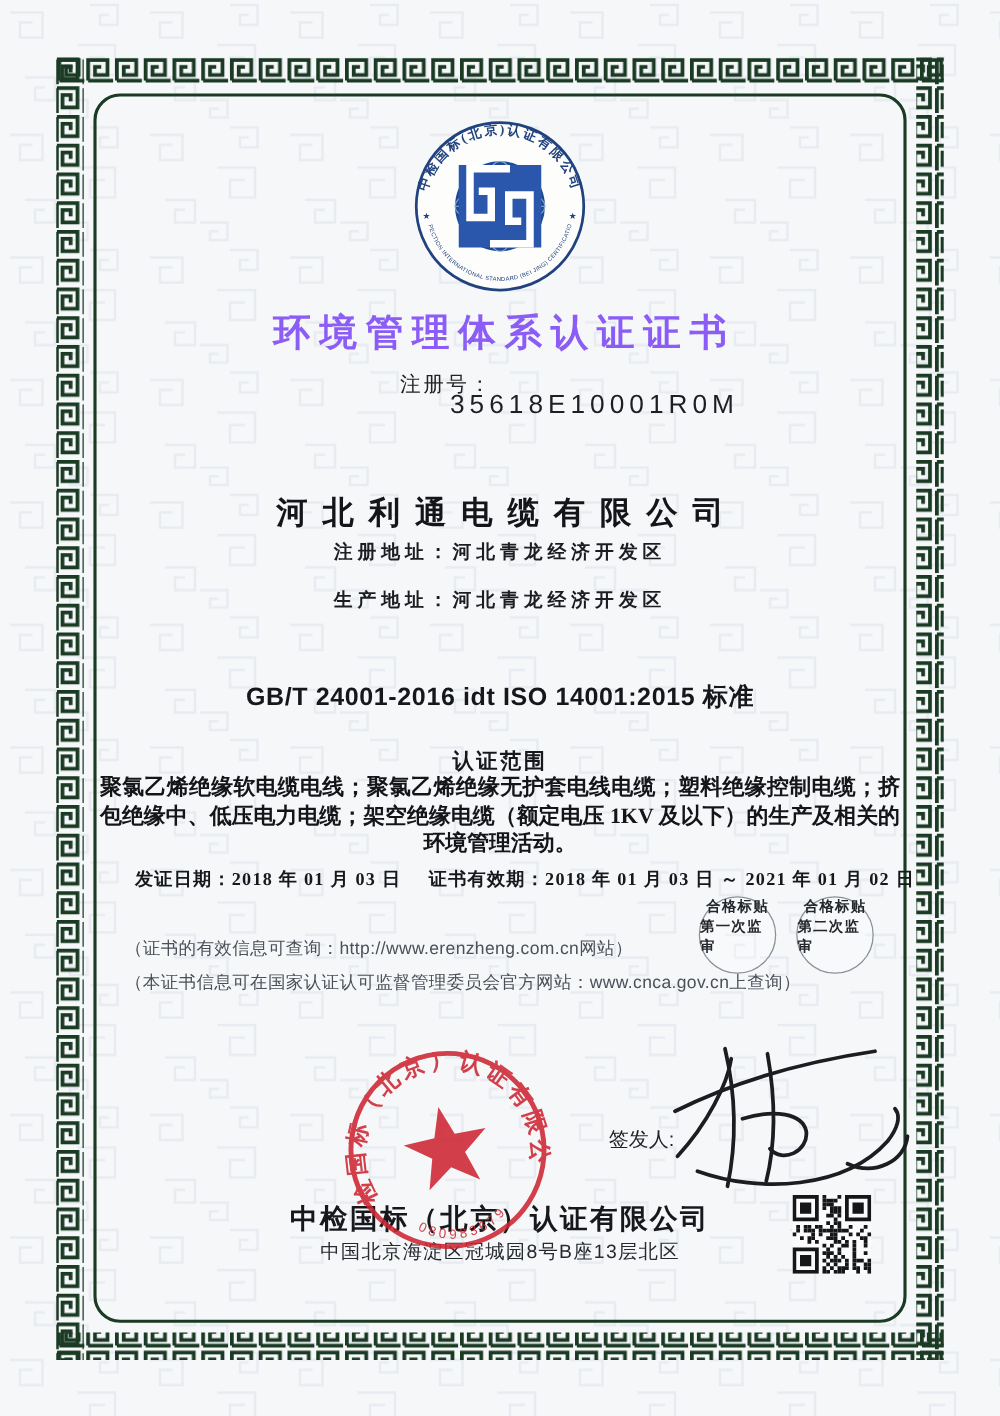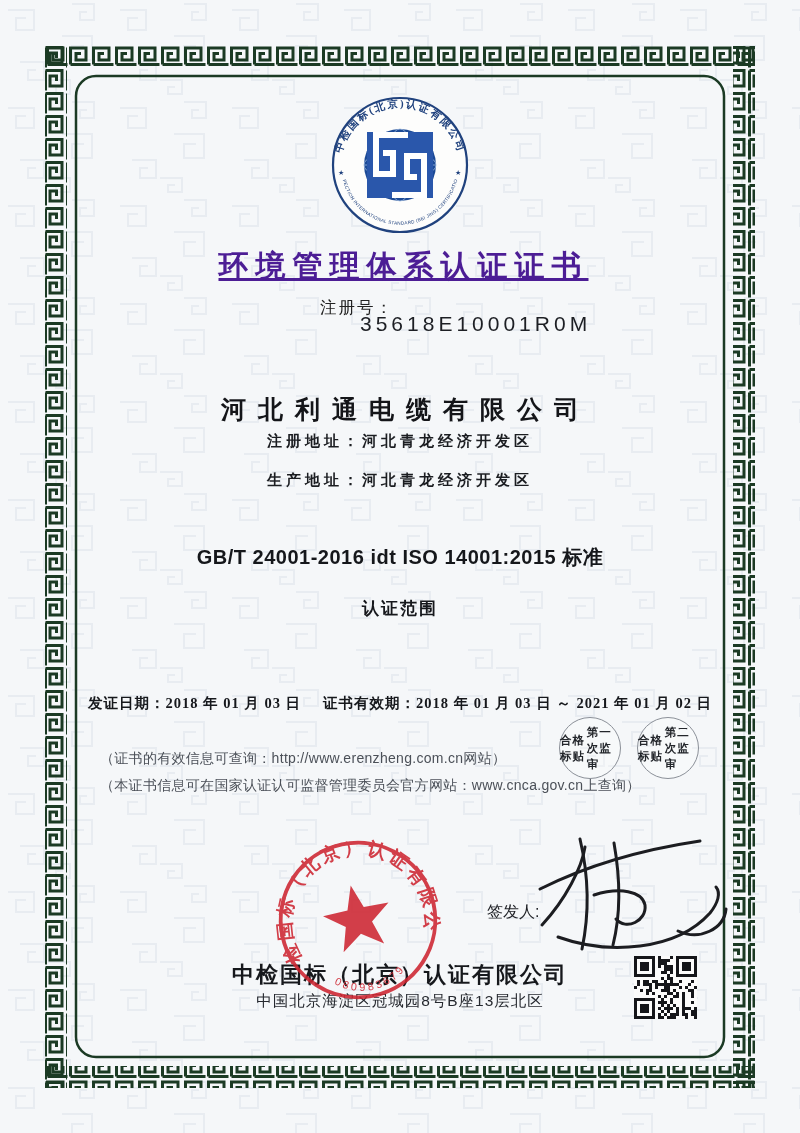--- a/index.html
+++ b/index.html
@@ -4,46 +4,46 @@
 <style>
   html,body{margin:0;padding:0;}
   body{width:800px;height:1133px;position:relative;overflow:hidden;
        font-family:"Liberation Sans",sans-serif;background:#f4f6f8;}
   .page{position:absolute;inset:0;width:800px;height:1133px;}
   .frame-svg{position:absolute;left:0;top:0;z-index:0;}
   .abs{position:absolute;z-index:1;}
   .center{left:76px;width:648px;text-align:center;}
 
   .logo-svg{left:330px;top:95px;}
-  .title{top:246px;font-size:30px;font-weight:bold;color:#4c1d95;
-         letter-spacing:7px;text-indent:7px;text-decoration:underline;}
+  .title{top:246px;font-size:30px;font-weight:bold;color:#8b5cf6;
+         letter-spacing:7px;text-indent:7px;}
   .reg-label{left:280px;top:297px;font-size:16.5px;color:#222;letter-spacing:2px;margin-left:40px;}
   .reg-number{left:360px;top:312px;font-size:21px;color:#1d1f24;letter-spacing:4px;}
   .certify{top:354px;font-size:18px;font-weight:600;letter-spacing:13px;text-indent:13px;
            color:#1b1d21;font-family:"Liberation Serif",serif;}
   .company{top:393px;font-size:25px;font-weight:bold;letter-spacing:12px;text-indent:12px;
            color:#141519;font-family:Liberation Mono, monospace;}
   .addr{font-size:15px;font-weight:bold;letter-spacing:4px;color:#1b1d21;
         font-family:Liberation Serif, serif;}
   .addr1{top:432px;} .addr2{top:452px;} .addr3{top:471px;}
   .conform1{top:519px;font-size:18px;font-weight:bold;letter-spacing:4px;
             color:#16181c;font-family:"Liberation Serif",serif;}
   .conform2{top:544px;font-size:20px;font-weight:bold;color:#15171b;letter-spacing:0.5px;}
   .scope-title{top:597px;font-size:17px;font-weight:bold;letter-spacing:2px;
                color:#16181c;font-family:"Liberation Serif",serif;}
   .scope-text{left:80px;top:618px;width:640px;font-size:17.5px;font-weight:bold;
               line-height:22.5px;color:#141519;text-align:justify;text-align-last:center;
               font-family:"Liberation Serif",serif;}
   .date-line{top:694px;font-size:14.5px;font-weight:bold;color:#16181c;
-             font-family:"Liberation Serif",serif;letter-spacing:1px;}
+             font-family:"Liberation Serif",serif;letter-spacing:1px;padding-left:20px;}
   .date-line .gap{display:inline-block;width:22px;}
   .note{left:100px;font-size:14px;color:#4b5058;letter-spacing:0.3px;}
   .note1{top:722px;} .note2{top:750px;} .note3{top:777px;}
   .badge{position:absolute;z-index:1;width:60px;height:60px;border:1.5px solid #8b9098;
-         border-radius:50%;display:flex;align-items:center;
+         border-radius:50%;display:flex;flex-direction:column;align-items:center;
          font-size:11.5px;font-weight:bold;color:#23262b;
          line-height:1.4;letter-spacing:1px;background:rgba(255,255,255,0.25);}
   .badge1{left:559px;top:717px;} .badge2{left:637px;top:717px;}
   .stamp-svg{left:270px;top:832px;z-index:5;transform:rotate(-12deg);}
   .sig-label{left:487px;top:902px;font-size:16px;color:#1e2025;z-index:2;}
   .sig-svg{left:528px;top:833px;z-index:3;}
   .issuer{top:960px;font-size:22px;font-weight:bold;color:#16181c;letter-spacing:2px;z-index:2;}
   .issuer-addr{top:991px;font-size:15.5px;color:#26292f;letter-spacing:1px;}
   .qr-svg{left:634px;top:956px;background:#fbfbfb;z-index:2;}
 </style>
@@ -110,20 +110,21 @@
   <div class="abs reg-label">注册号：</div>
   <div class="abs reg-number">35618E10001R0M</div>
 
   <div class="abs center company">河北利通电缆有限公司</div>
   <div class="abs center addr addr1"><span>注册地址：</span><span>河北青龙经济开发区</span></div>
   <div class="abs center addr addr3"><span>生产地址：</span><span>河北青龙经济开发区</span></div>
 
   <div class="abs center conform2">GB/T 24001-2016 idt ISO 14001:2015 标准</div>
 
   <div class="abs center scope-title">认证范围</div>
+  <div class="abs scope-text">聚氯乙烯绝缘软电缆电线；聚氯乙烯绝缘无护套电线电缆；塑料绝缘控制电缆；挤包绝缘中、低压电力电缆；架空绝缘电缆（额定电压 1KV 及以下）的生产及相关的环境管理活动。</div>
 
   <div class="abs center date-line">
     <span>发证日期：</span><span>2018 年 01 月 03 日</span><span class="gap"></span><span>证书有效期：</span><span>2018 年 01 月 03 日 ～ 2021 年 01 月 02 日</span>
   </div>
 
   <div class="abs note note2">（证书的有效信息可查询：http://www.erenzheng.com.cn网站）</div>
   <div class="abs note note3">（本证书信息可在国家认证认可监督管理委员会官方网站：www.cnca.gov.cn上查询）</div>
 
   <div class="badge badge1">
     <span>合格标贴</span>

